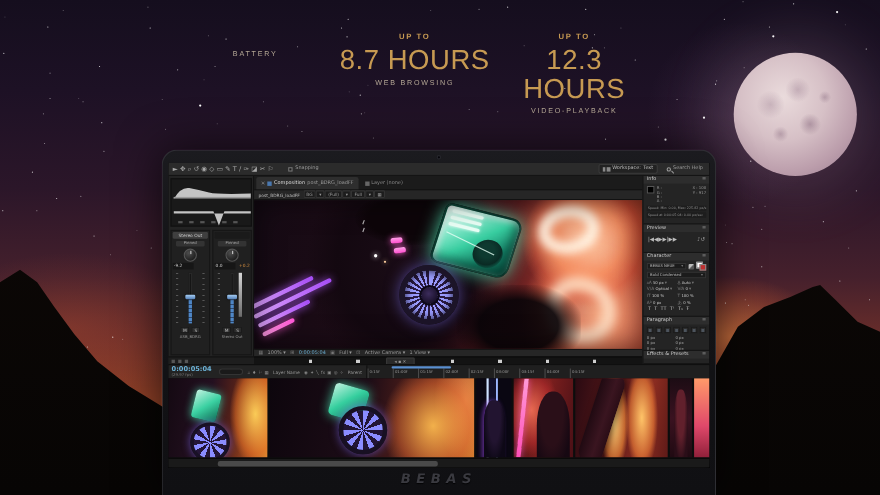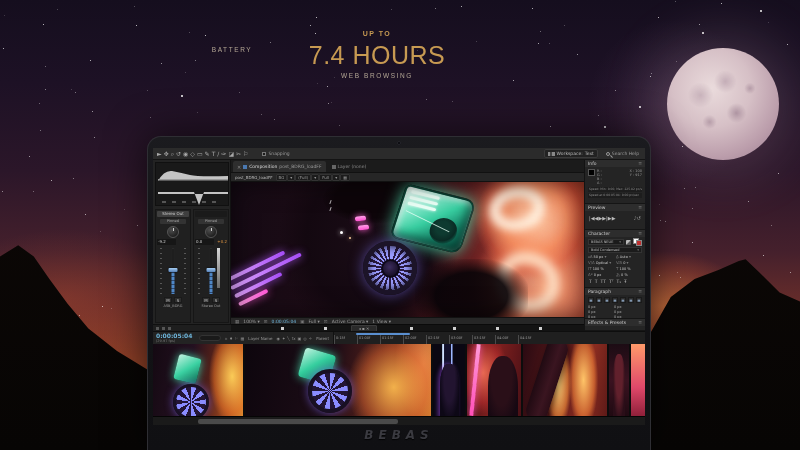--- a/index.html
+++ b/index.html
@@ -470,22 +470,27 @@
   <div class="mtn mtn-left"></div>
   <div class="mtn mtn-right"></div>
 
   <div class="hero">
     <div class="stat stat-1">
       <div class="prefix"></div>
       <div class="label">BATTERY</div>
     </div>
     <div class="stat stat-2">
       <div class="prefix">UP TO</div>
-      <div class="value">7.4 HOURS</div>
+      <div class="value">8.7 HOURS</div>
       <div class="label">WEB BROWSING</div>
+    </div>
+    <div class="stat stat-3">
+      <div class="prefix">UP TO</div>
+      <div class="value">12.3 HOURS</div>
+      <div class="label">VIDEO-PLAYBACK</div>
     </div>
   </div>
 
   <div class="laptop">
     <div class="webcam"></div>
 
     <div class="screen">
 
       <div class="abs s-toolbar">
         <span class="tool-row"><span class="li-item">►</span><span class="li-item">✥</span><span class="li-item">⌕</span><span class="li-item">↺</span><span class="li-item">◉</span><span class="li-item">◇</span><span class="li-item">▭</span><span class="li-item">✎</span><span class="li-item">T</span><span class="li-item">∕</span><span class="li-item">✑</span><span class="li-item">◪</span><span class="li-item">✂</span><span class="li-item">⚐</span></span>

